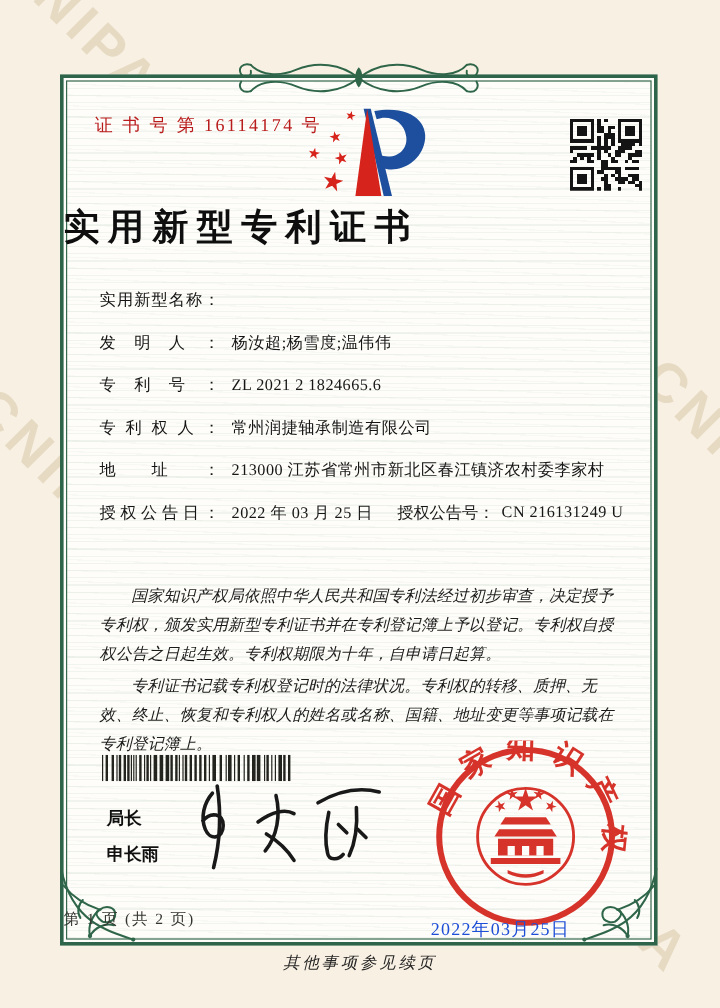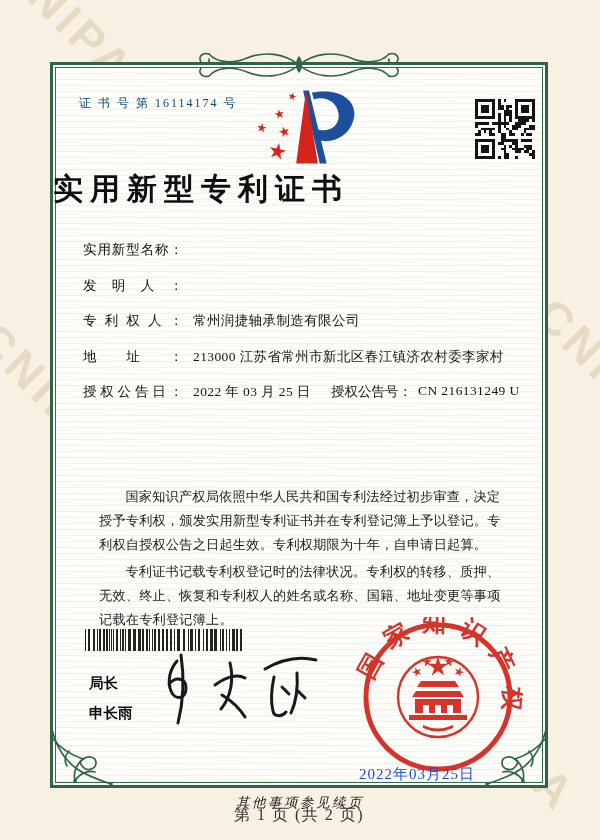--- a/index.html
+++ b/index.html
@@ -11,43 +11,43 @@
   .wm.faint{color:rgba(206,184,150,.22);}
   .frame{position:absolute;left:50px;top:62px;width:492px;height:720px;
          border:3px solid #2e6449;z-index:1;background:#fefdf9;}
   .frame-inner{position:absolute;inset:2px;border:1px solid #35684c;
       background:
         repeating-linear-gradient(0deg, rgba(124,166,140,.10) 0 1px, rgba(0,0,0,0) 1px 6px),
         repeating-linear-gradient(2deg, rgba(124,166,140,.05) 0 1px, rgba(0,0,0,0) 1px 9px),
         #fefdf9;}
   .orn{position:absolute;z-index:2;}
   .abs{position:absolute;z-index:3;}
-  .certno{left:26px;top:30px;font-size:12px;letter-spacing:2px;color:#0c4a6e;}
+  .certno{left:26px;top:30px;font-size:15px;letter-spacing:2px;color:#b91c1c;}
   .logo{left:194px;top:22px;}
   .qr{left:422px;top:34px;line-height:0;}
   .title{left:0;right:0;top:104px;text-align:left;font-size:30px;font-weight:bold;
          letter-spacing:7px;color:#0e0e0e;}
   .fields{left:30px;top:176px;right:24px;}
   .frow{position:relative;display:flex;align-items:baseline;height:35.5px;
         font-size:13.5px;color:#161616;}
   .flabel{display:inline-block;width:100px;flex:none;text-align:justify;
           text-align-last:justify;color:#131313;}
   .fvalue{margin-left:10px;letter-spacing:.4px;}
   .pair2{position:absolute;left:248px;top:0;display:flex;align-items:flex-start;}
   .pair2 .fvalue{margin-left:6px;}
   .paras{left:30px;right:26px;top:420px;}
-  .paras p{margin:0 16px 3px;font-size:13.2px;line-height:1.82;
+  .paras p{margin:0 0 3px;font-size:13.2px;line-height:1.82;font-style:italic;
            text-indent:2em;letter-spacing:.2px;color:#1b1b1b;}
   .barcode{left:32px;top:564px;line-height:0;}
   .signer{left:36px;top:604px;font-size:14.5px;font-weight:bold;line-height:2.05;color:#101010;}
   .sig{left:82px;top:580px;z-index:4;line-height:0;}
   .seal{left:300px;top:552px;z-index:3;opacity:.94;line-height:0;}
   .sealdate{left:306px;top:700px;font-size:15px;letter-spacing:1px;color:#1d4ed8;z-index:5;}
-  .pageno{left:0;right:0;top:692px;text-align:center;font-size:16px;
-          letter-spacing:1.5px;color:#33342f;margin-top:48px;}
+  .pageno{left:0;right:0;top:692px;font-size:13px;
+          letter-spacing:1.5px;color:#33342f;}
   .contnote{position:absolute;left:0;right:0;top:794px;z-index:1;text-align:center;
             font-size:13.5px;letter-spacing:2.5px;color:#262626;font-style:italic;}
 </style>
 </head>
 <body>
 
 <div class="page">
 
   <div class="wm" style="left:-14px;top:-8px;">CNIPA</div>
   <div class="wm faint" style="left:305px;top:205px;">CNIPA</div>
@@ -352,20 +352,25 @@
     </div>
 
     <div class="abs title">实用新型专利证书</div>
 
     <div class="abs fields">
       <div class="frow">
         <span class="flabel">实用新型名称：</span>
       </div>
       <div class="frow">
         <span class="flabel">发明人：</span>
+        <span class="fvalue">杨汝超;杨雪度;温伟伟</span>
+      </div>
+      <div class="frow">
+        <span class="flabel">专利号：</span>
+        <span class="fvalue">ZL 2021 2 1824665.6</span>
       </div>
       <div class="frow">
         <span class="flabel">专利权人：</span>
         <span class="fvalue">常州润捷轴承制造有限公司</span>
       </div>
       <div class="frow">
         <span class="flabel">地址：</span>
         <span class="fvalue">213000 江苏省常州市新北区春江镇济农村委李家村</span>
       </div>
       <div class="frow">

